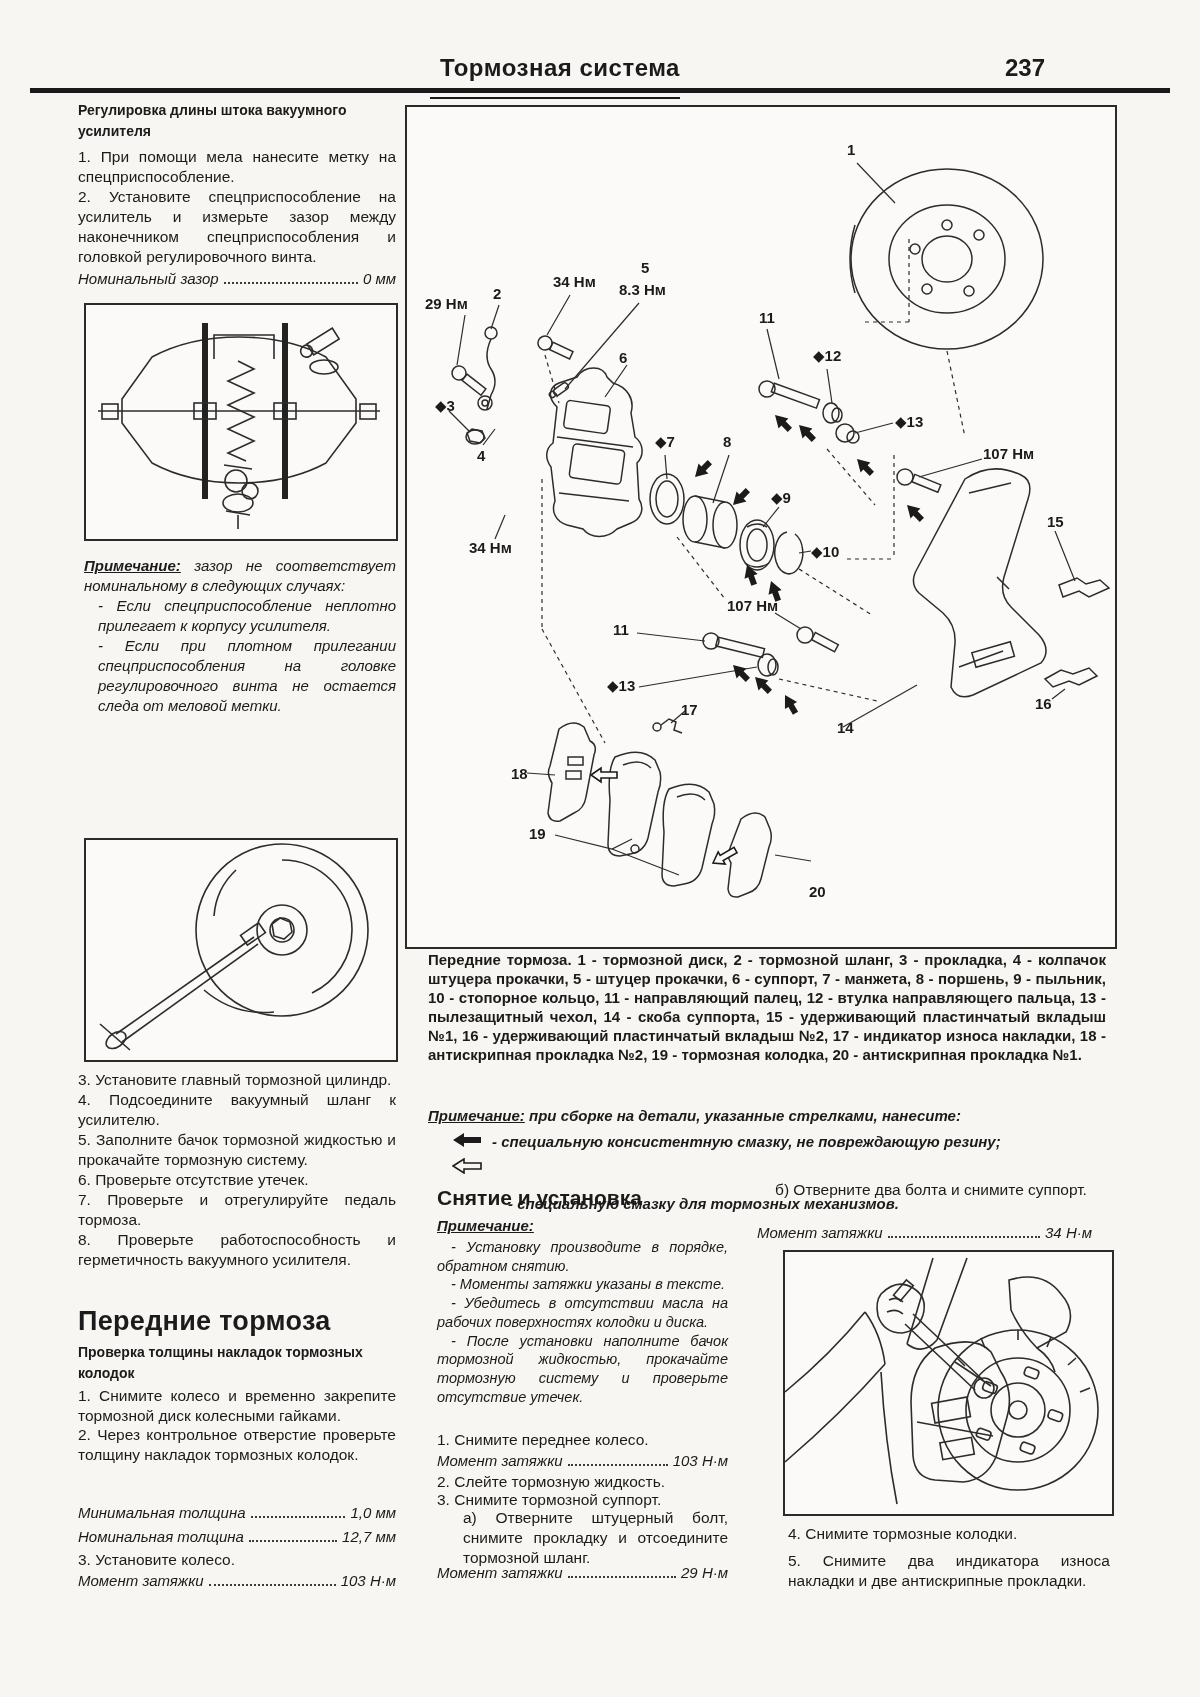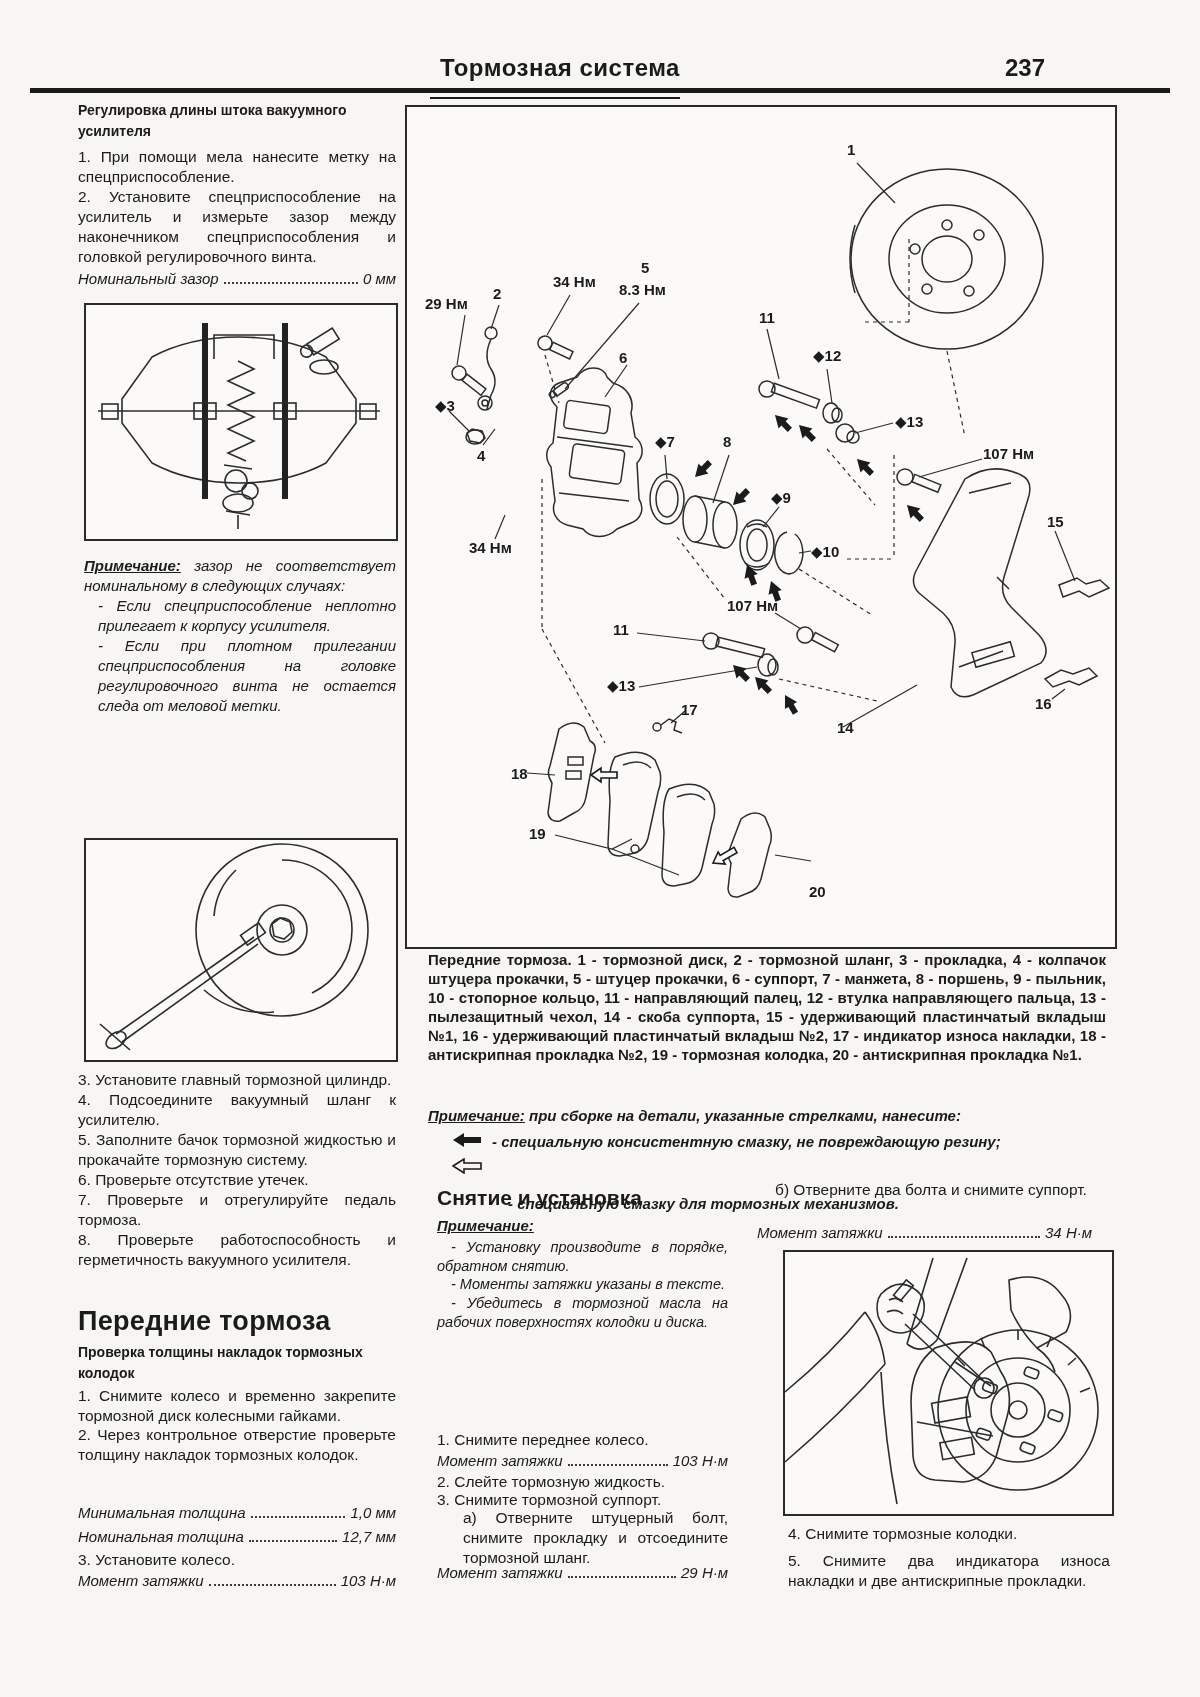--- a/index.html
+++ b/index.html
@@ -357,21 +357,22 @@
   </svg>
   <p class="abs legend" style="left:508px;top:1158px;width:600px;margin-top:36px;">- специальную смазку для тормозных механизмов.</p>
 
   <div class="abs mid-title" style="left:437px;top:1186px;width:291px;">Снятие и установка</div>
   <p class="abs note" style="left:437px;top:1216px;width:291px;">
     <span class="lead">Примечание:</span>
   </p>
   <div class="abs mid-note" style="left:437px;top:1238px;width:291px;">
     <p>- Установку производите в порядке, обратном снятию.</p>
     <p>- Моменты затяжки указаны в тексте.</p>
-    <p>- Убедитесь в тормозной масла на рабочих поверхностях колодки и диска.</p>
+    <p>- Убедитесь в отсутствии масла на рабочих поверхностях колодки и диска.</p>
+    <p>- После установки наполните бачок тормозной жидкостью, прокачайте тормозную систему и проверьте отсутствие утечек.</p>
   </div>
   <p class="abs body-txt" style="left:437px;top:1430px;width:291px;">1. Снимите переднее колесо.</p>
   <p class="abs spec" style="left:437px;top:1452px;width:291px;">
     <span>Момент затяжки</span>
     <span class="dots"></span>
     <span>103 Н·м</span>
   </p>
   <p class="abs body-txt" style="left:437px;top:1472px;width:291px;">2. Слейте тормозную жидкость.</p>
   <p class="abs body-txt" style="left:437px;top:1490px;width:291px;">3. Снимите тормозной суппорт.</p>
   <p class="abs body-txt indent26" style="left:437px;top:1508px;width:265px;">а) Отверните штуцерный болт, снимите прокладку и отсоедините тормозной шланг.</p>

